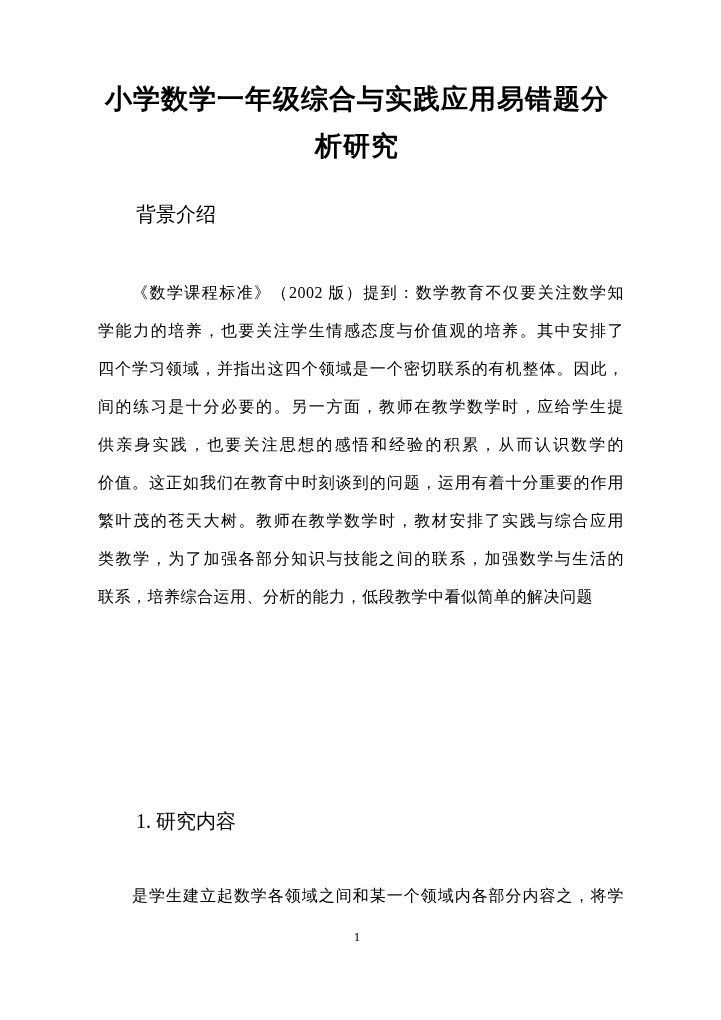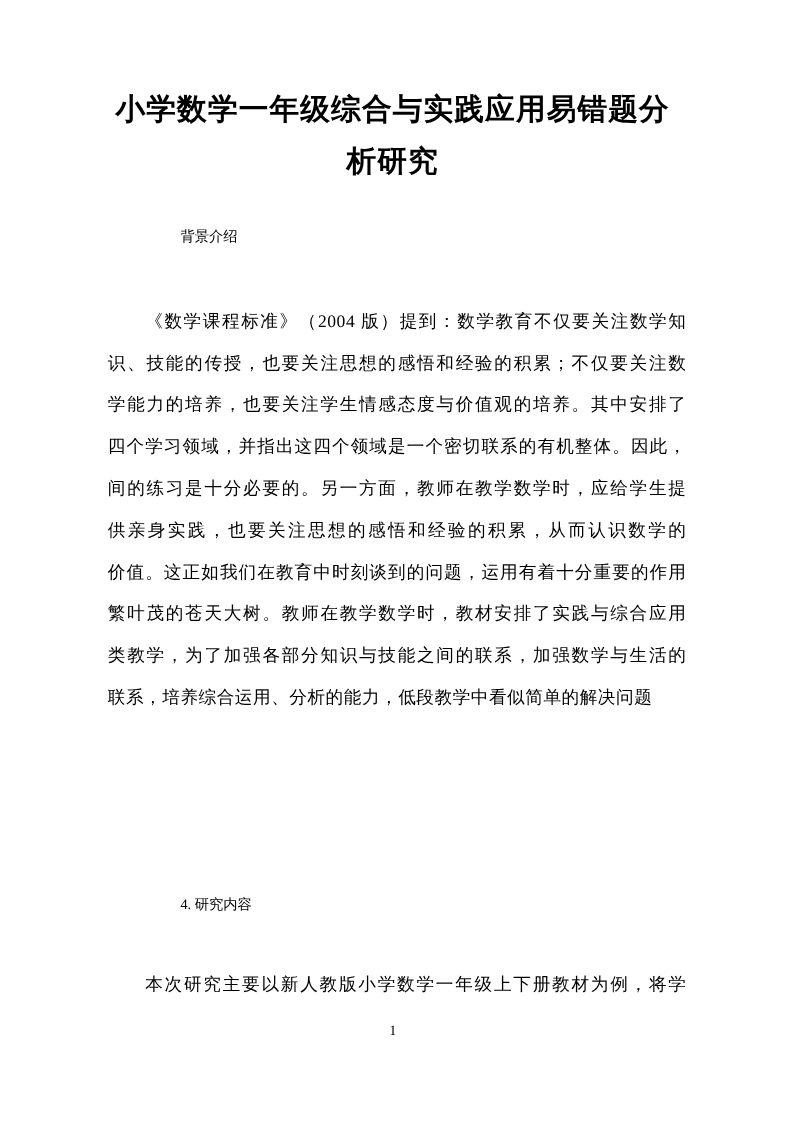--- a/index.html
+++ b/index.html
@@ -26,24 +26,23 @@
     font-size: 27px;
     font-weight: 700;
     letter-spacing: 1px;
   }
   .title-line {
     line-height: 47px;
   }
   .section-heading {
     position: absolute;
     left: 136px;
-    font-size: 13px;
+    font-size: 20px;
     line-height: 25px;
     font-weight: 400;
-    margin-left: 28px;
   }
   .heading-background { top: 202px; }
   .heading-research  { top: 809px; }
   .paragraph {
     position: absolute;
     left: 98px;
     width: 526px;
     font-size: 16px;
     letter-spacing: 0.5px;
   }
@@ -75,35 +74,34 @@
 <div class="page">
 
   <h1 class="doc-title">
       <div class="title-line">小学数学一年级综合与实践应用易错题分</div>
       <div class="title-line">析研究</div>
     </h1>
 
   <div class="section-heading heading-background">背景介绍</div>
 
   <div class="paragraph para-1">
-      <div class="para-line">《数学课程标准》（2004 版）提到：数学教育不仅要关注数学知</div>
-      <div class="para-line">识、技能的传授，也要关注思想的感悟和经验的积累；不仅要关注数</div>
+      <div class="para-line">《数学课程标准》（2002 版）提到：数学教育不仅要关注数学知</div>
       <div class="para-line">学能力的培养，也要关注学生情感态度与价值观的培养。其中安排了</div>
       <div class="para-line">四个学习领域，并指出这四个领域是一个密切联系的有机整体。因此，</div>
       <div class="para-line">间的练习是十分必要的。另一方面，教师在教学数学时，应给学生提</div>
       <div class="para-line">供亲身实践，也要关注思想的感悟和经验的积累，从而认识数学的</div>
       <div class="para-line">价值。这正如我们在教育中时刻谈到的问题，运用有着十分重要的作用</div>
       <div class="para-line">繁叶茂的苍天大树。教师在教学数学时，教材安排了实践与综合应用</div>
       <div class="para-line">类教学，为了加强各部分知识与技能之间的联系，加强数学与生活的</div>
       <div class="para-line">联系，培养综合运用、分析的能力，低段教学中看似简单的解决问题</div>
     </div>
 
-  <div class="section-heading heading-research">4. 研究内容</div>
+  <div class="section-heading heading-research">1. 研究内容</div>
 
   <div class="paragraph para-2">
-      <div class="para-line">本次研究主要以新人教版小学数学一年级上下册教材为例，将学</div>
+      <div class="para-line">是学生建立起数学各领域之间和某一个领域内各部分内容之，将学</div>
     </div>
 
   <div class="footer">
     <span>1</span>
   </div>
 
 </div>
 
 </body></html>

